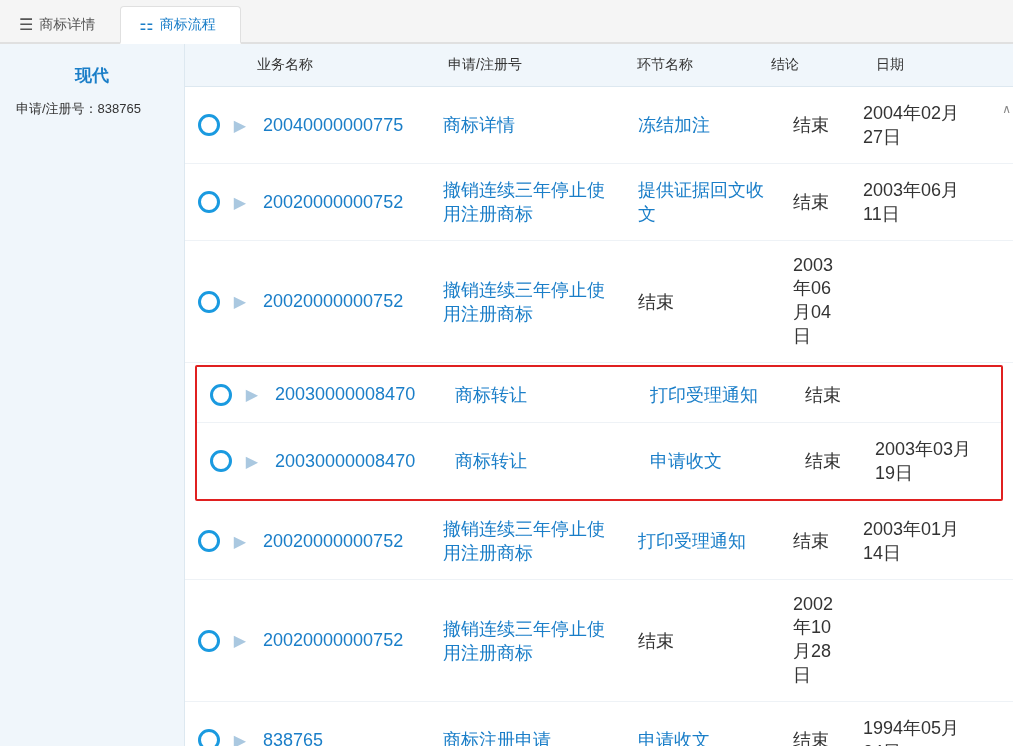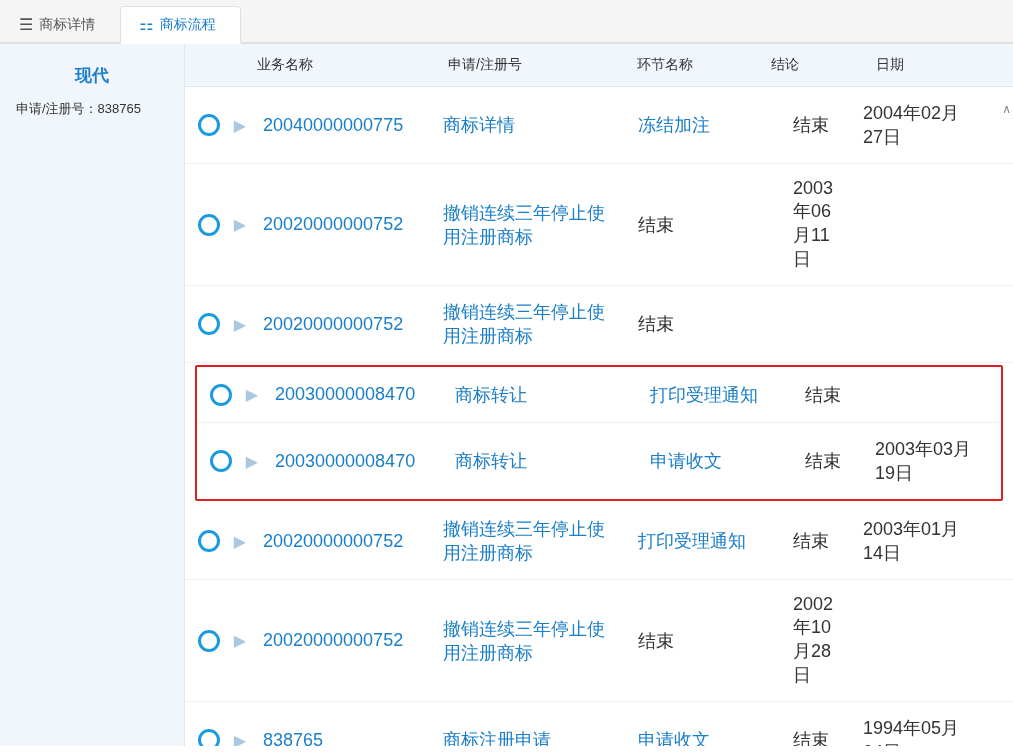--- a/index.html
+++ b/index.html
@@ -242,35 +242,37 @@
           <div class="table-row-item">
     <div class="timeline-col">
       <div class="circle"></div>
     </div>
     <div class="arrow-col">
       <span style="color:#aac8e0;font-size:16px;">▶</span>
     </div>
     <div class="data-cols">
       <div class="data-col">20020000000752</div>
       <div class="data-col">撤销连续三年停止使用注册商标</div>
+      <div class="data-col">提供证据回文收文</div>
       <div class="data-col dark">结束</div>
       <div class="data-col dark">2003年06月11日</div>
     </div>
   </div>
           <div class="table-row-item">
     <div class="timeline-col">
       <div class="circle"></div>
     </div>
     <div class="arrow-col">
       <span style="color:#aac8e0;font-size:16px;">▶</span>
     </div>
     <div class="data-cols">
       <div class="data-col">20020000000752</div>
       <div class="data-col">撤销连续三年停止使用注册商标</div>
       <div class="data-col dark">结束</div>
+      <div class="data-col dark">2003年06月04日</div>
     </div>
   </div>
           <div class="highlighted-group">
             <div class="table-row-item">
     <div class="timeline-col">
       <div class="circle"></div>
     </div>
     <div class="arrow-col">
       <span style="color:#aac8e0;font-size:16px;">▶</span>
     </div>

